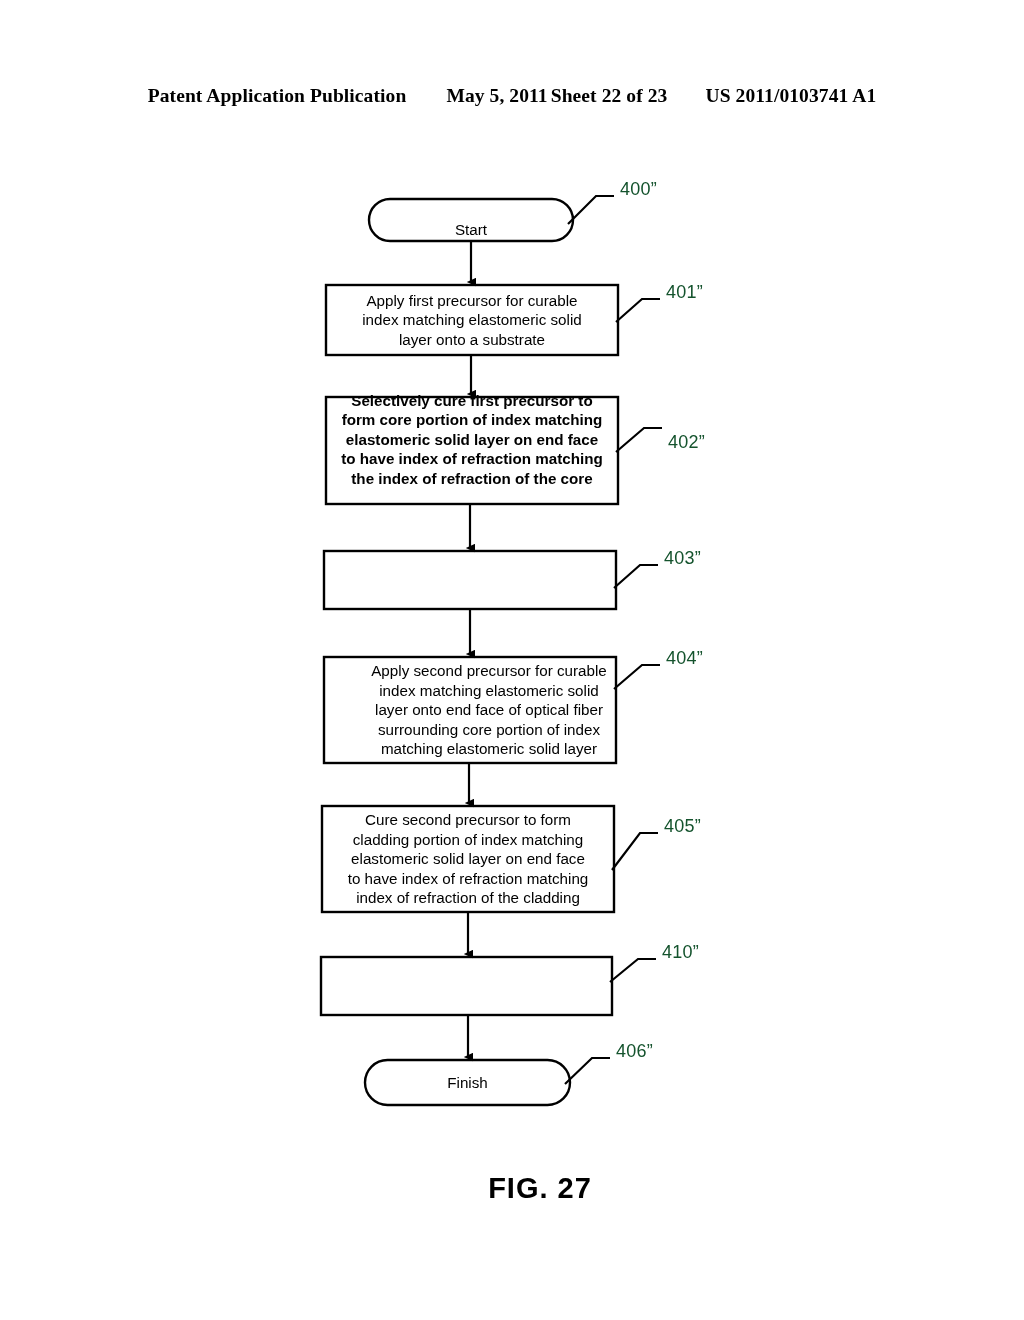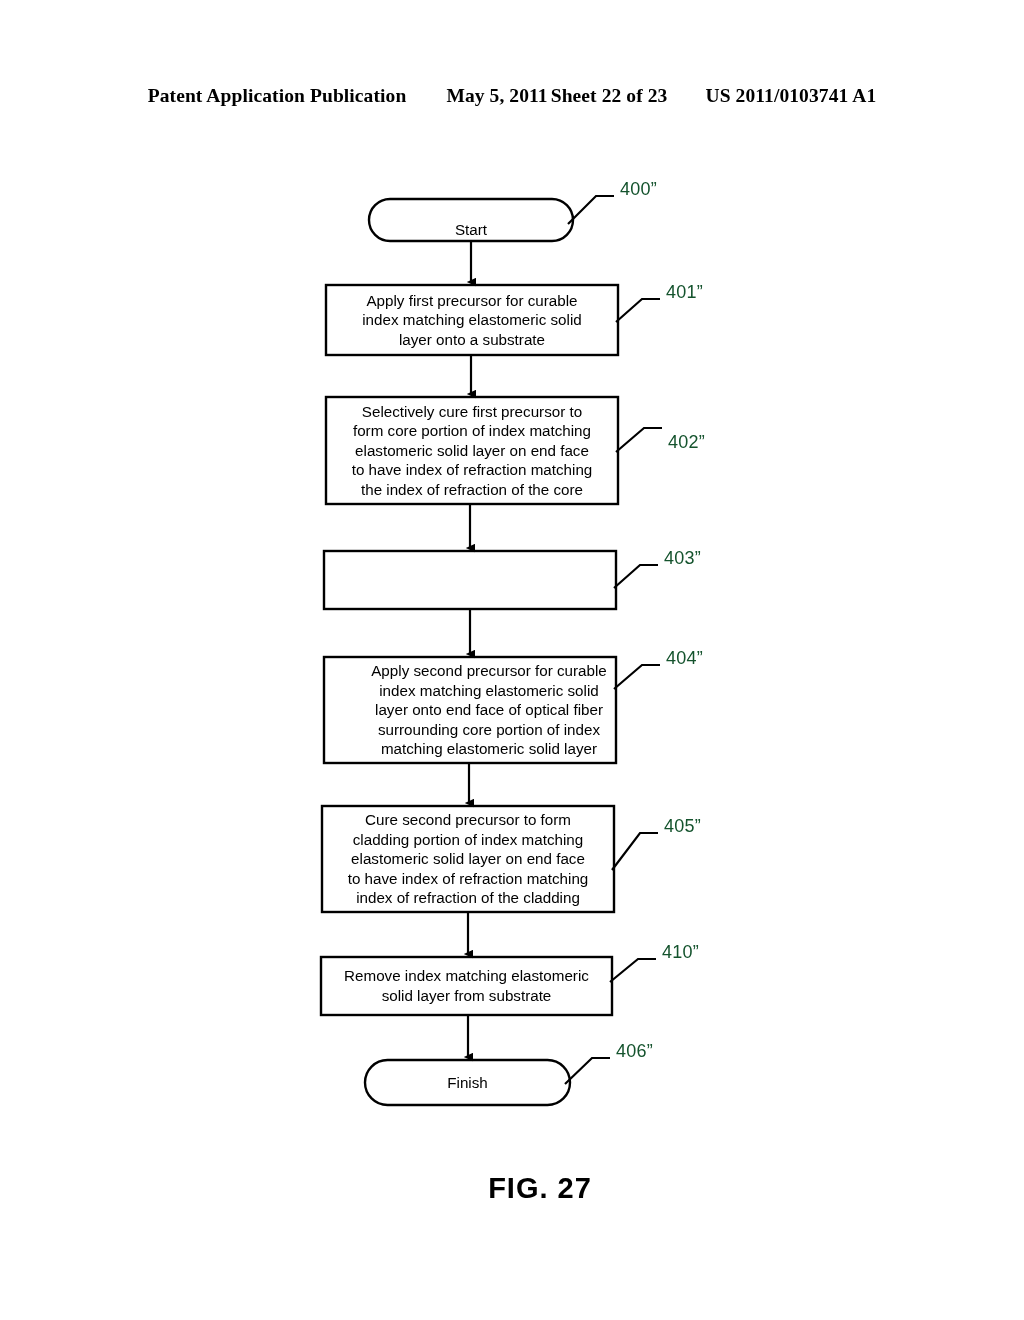--- a/index.html
+++ b/index.html
@@ -148,41 +148,39 @@
     <polyline points="610,982 638,959 656,959" fill="none" stroke="#000" stroke-width="2.2"></polyline>
     <polyline points="565,1084 592,1058 610,1058" fill="none" stroke="#000" stroke-width="2.2"></polyline>
   </svg>
 
   <div class="node-text terminal-text" style="left:369px; top:199px; width:204px; height:42px;margin-top:10px;">Start</div>
 
   <div class="node-text" style="left:326px; top:285px; width:292px; height:70px;">Apply first precursor for curable
 index matching elastomeric solid
 layer onto a substrate</div>
 
-  <div class="node-text" style="left:326px; top:397px; width:292px; height:107px;">Selectively cure first precursor to
+  <div class="node-text" style="left:326px; top:386px; width:292px; height:107px;font-weight:bold;">Selectively cure first precursor to
 form core portion of index matching
 elastomeric solid layer on end face
 to have index of refraction matching
 the index of refraction of the core</div>
 
 
   <div class="node-text" style="left:324px; top:657px; width:292px; height:106px;padding-left:44px;">Apply second precursor for curable
 index matching elastomeric solid
 layer onto end face of optical fiber
 surrounding core portion of index
 matching elastomeric solid layer</div>
 
   <div class="node-text" style="left:322px; top:806px; width:292px; height:106px;">Cure second precursor to form
 cladding portion of index matching
 elastomeric solid layer on end face
 to have index of refraction matching
 index of refraction of the cladding</div>
 
-  <div class="node-text" style="left:321px; top:957px; width:291px; height:58px;">Remove index matching elastomeric
-solid layer from substrate</div>
 
   <div class="node-text terminal-text" style="left:365px; top:1060px; width:205px; height:45px;">Finish</div>
 
   <div class="ref-label" style="left:620px; top:179px;">400”</div>
 
   <div class="ref-label" style="left:666px; top:282px;">401”</div>
 
   <div class="ref-label" style="left:668px; top:411px;margin-top:21px;">402”</div>
 
   <div class="ref-label" style="left:664px; top:548px;">403”</div>

